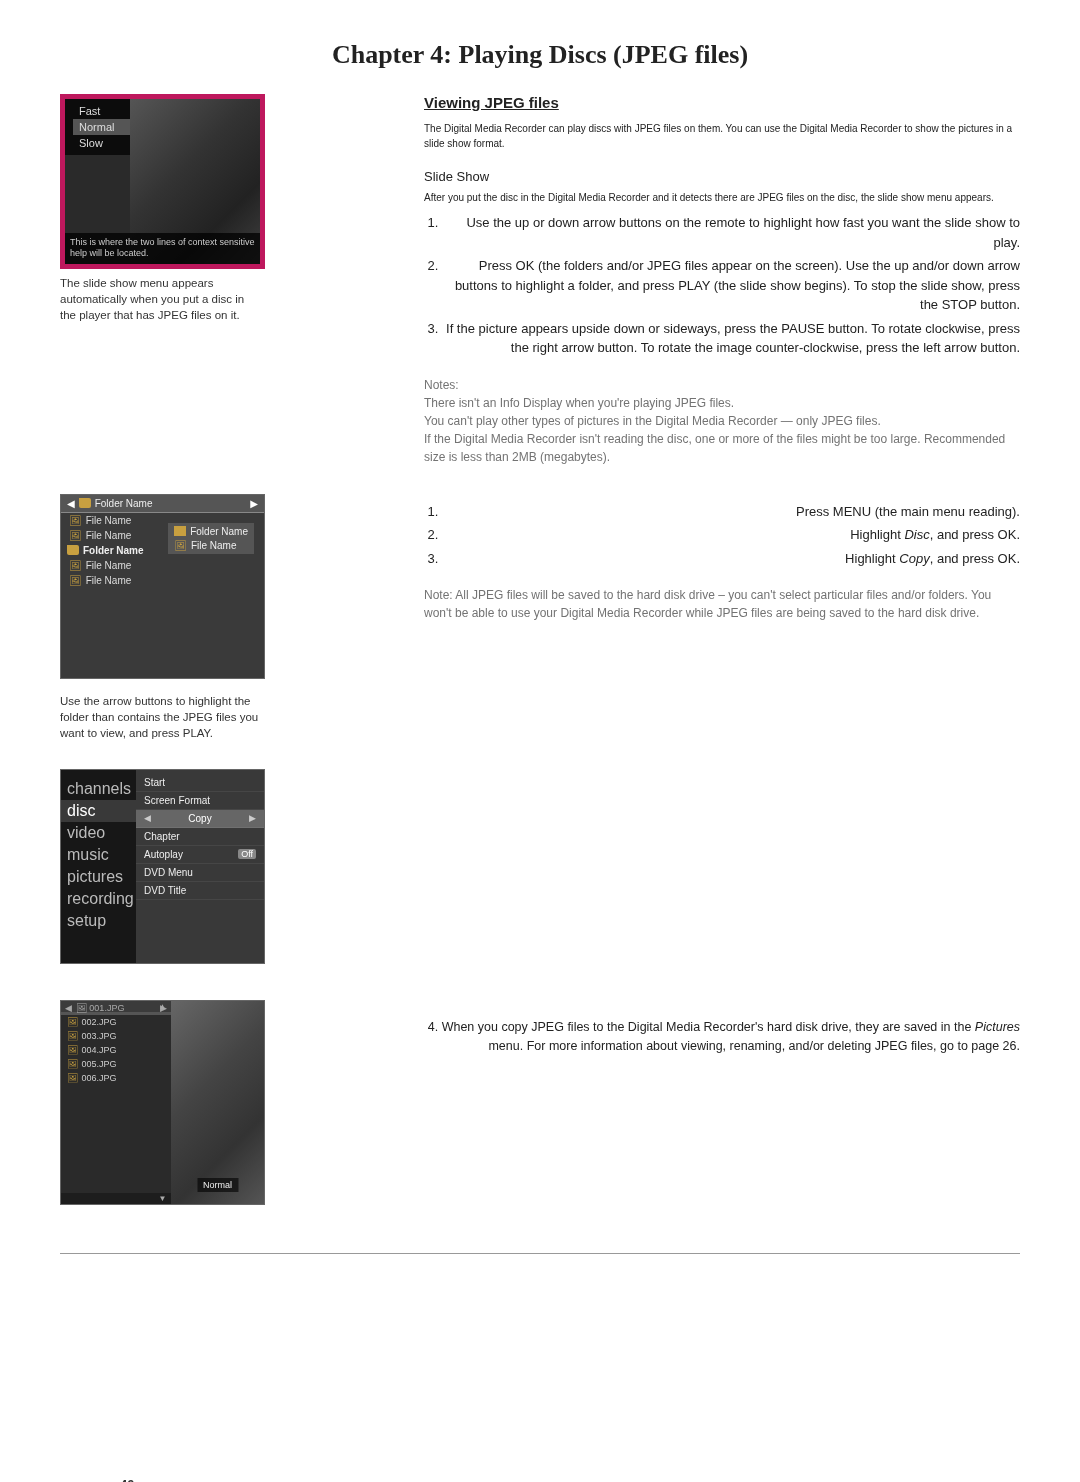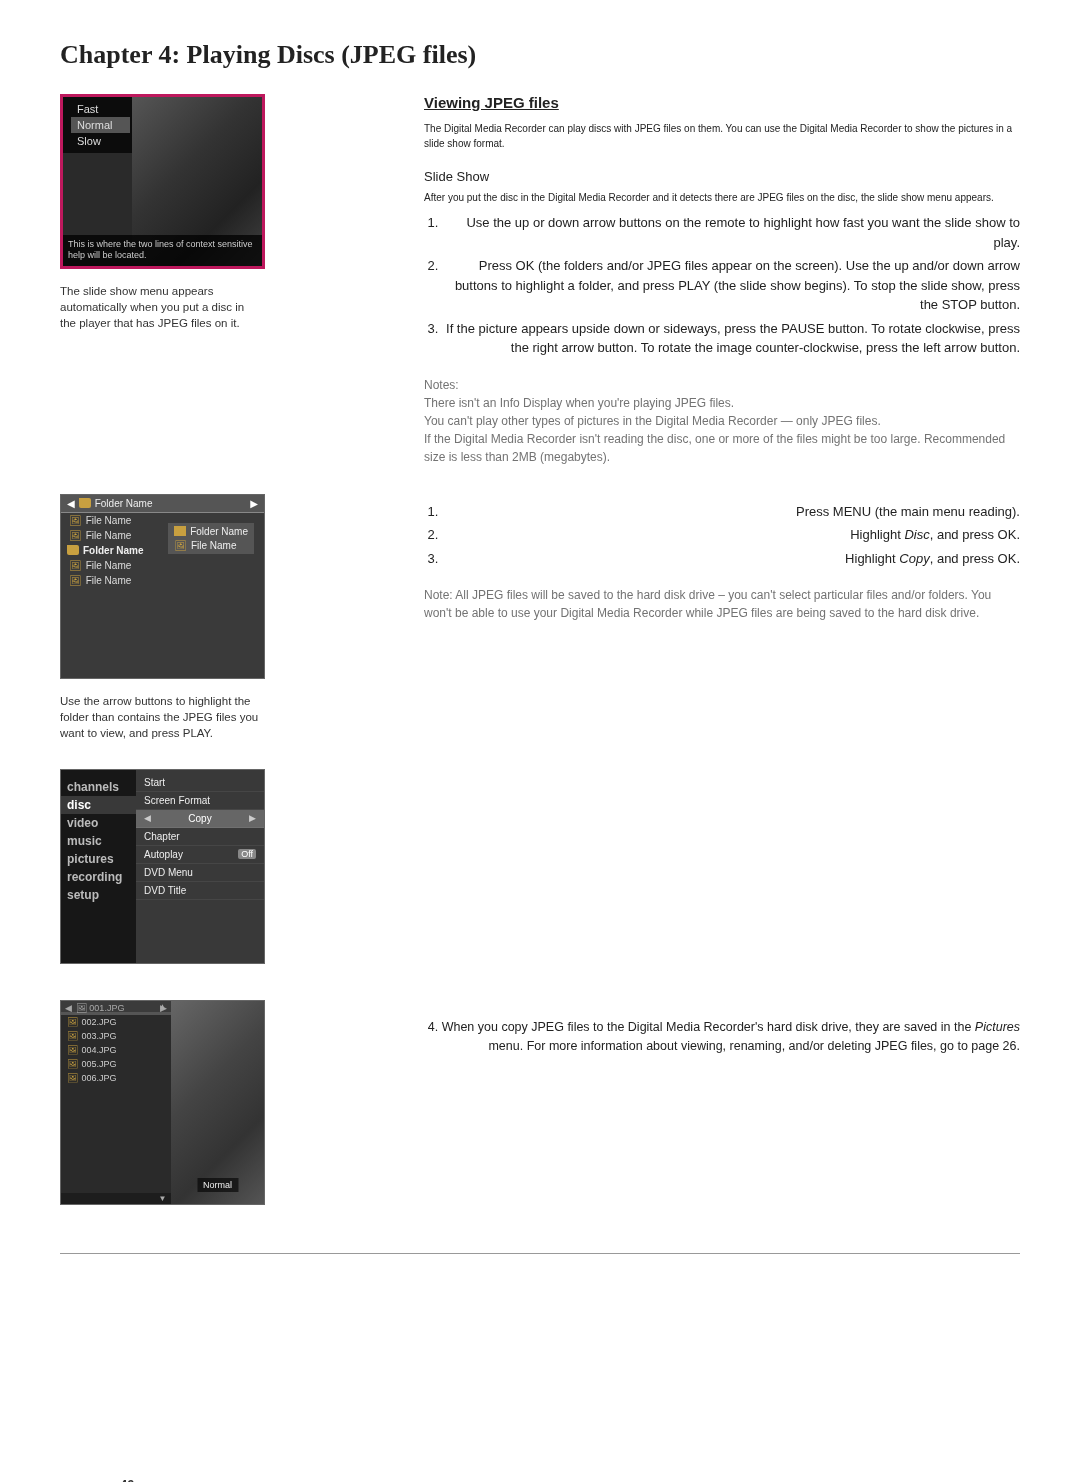--- a/index.html
+++ b/index.html
@@ -10,20 +10,21 @@
       color: #222;
       padding: 40px 60px 60px 60px;
       max-width: 1080px;
       min-height: 1482px;
     }
     h1 {
       font-size: 26px;
       font-weight: bold;
       margin-bottom: 24px;
       font-family: Georgia, serif;
+      text-align: center;
     }
     .two-col {
       display: grid;
       grid-template-columns: 340px 1fr;
       gap: 24px;
       margin-bottom: 28px;
     }
     .left-col {
       display: flex;
       flex-direction: column;
@@ -75,24 +76,23 @@
       color: #333;
       margin-top: 6px;
       line-height: 1.4;
       max-width: 200px;
     }
 
     
     .speed-mockup {
       width: 205px;
       background: #2a2a2a;
-      border: 3px solid #be185d;
+      border: 5px solid #be185d;
       position: relative;
       height: 175px;
-      margin-bottom: 8px;
       overflow: hidden;
     }
     .speed-menu {
       background: rgba(0,0,0,0.7);
       padding: 4px 8px;
       width: 75px;
     }
     .speed-menu-item {
       padding: 2px 6px;
       font-size: 11px;
@@ -196,24 +196,23 @@
       margin-bottom: 8px;
     }
     .menu-sidebar {
       position: absolute;
       left: 0; top: 0; bottom: 0;
       width: 75px;
       background: rgba(0,0,0,0.5);
       padding-top: 8px;
     }
     .menu-sidebar-item {
-      font-size: 12px;
+      font-size: 16px;
       color: #bbb;
       padding: 2px 6px;
-      font-weight: bold;
     }
     .menu-sidebar-item.active {
       color: #fff;
       background: rgba(255,255,255,0.15);
     }
     .menu-main {
       position: absolute;
       left: 75px; top: 0; right: 0; bottom: 0;
       background: rgba(60,60,60,0.8);
       padding-top: 4px;

